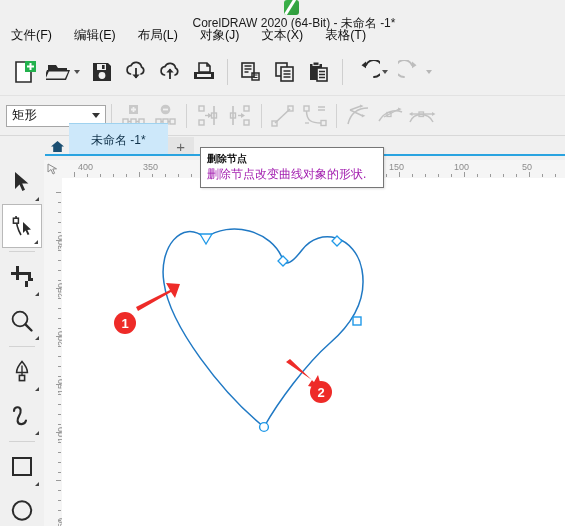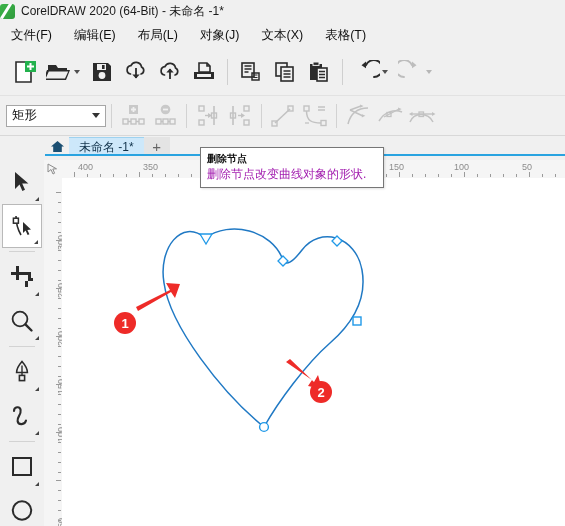--- a/index.html
+++ b/index.html
@@ -8,21 +8,21 @@
     background:#ffffff;
     font-family:"Liberation Sans","DejaVu Sans",sans-serif;
     font-size:12px;color:#000;
     -webkit-font-smoothing:antialiased;
   }
   #app{position:relative;width:565px;height:526px;background:#f0f0f0;}
 
   
   .titlebar{
     height:22px;background:#f0f0f0;display:flex;align-items:center;
-    padding-left:0;box-sizing:border-box;
+    padding-left:23px;box-sizing:border-box;flex-direction:column;
   }
   .logo{
     width:15px;height:15px;border-radius:3px;
     background:linear-gradient(135deg,#3cb44a 0%,#2f9a3c 100%);
     position:relative;flex:0 0 auto;margin-right:6px;overflow:hidden;
   }
   .logo:after{
     content:"";position:absolute;left:4px;top:-2px;width:3px;height:20px;
     background:#ffffff;transform:rotate(32deg);
   }
@@ -74,22 +74,22 @@
   
   .tabstrip{
     height:20px;background:#f0f0f0;display:flex;align-items:flex-end;
     padding-left:45px;box-sizing:border-box;position:relative;
   }
   .home-tab{
     width:24px;height:19px;display:flex;align-items:center;justify-content:center;
     background:#f0f0f0;
   }
   .doc-tab{
-    height:19px;background:#cde8fa;border-top:1px solid #9fd2ef;
-    display:flex;align-items:center;padding:0 10px;font-size:12px;color:#10324a;
+    height:33px;background:#cde8fa;border-top:1px solid #9fd2ef;
+    display:flex;align-items:center;padding:0 22px;font-size:12px;color:#10324a;
     box-sizing:border-box;
   }
   .tab-add{
     width:26px;height:19px;background:#e4e4e4;display:flex;align-items:center;
     justify-content:center;font-size:15px;color:#666;line-height:1;
   }
   .tabstrip:after{
     content:"";position:absolute;left:45px;right:0;bottom:0;height:2px;background:#29a3e0;
   }
 

